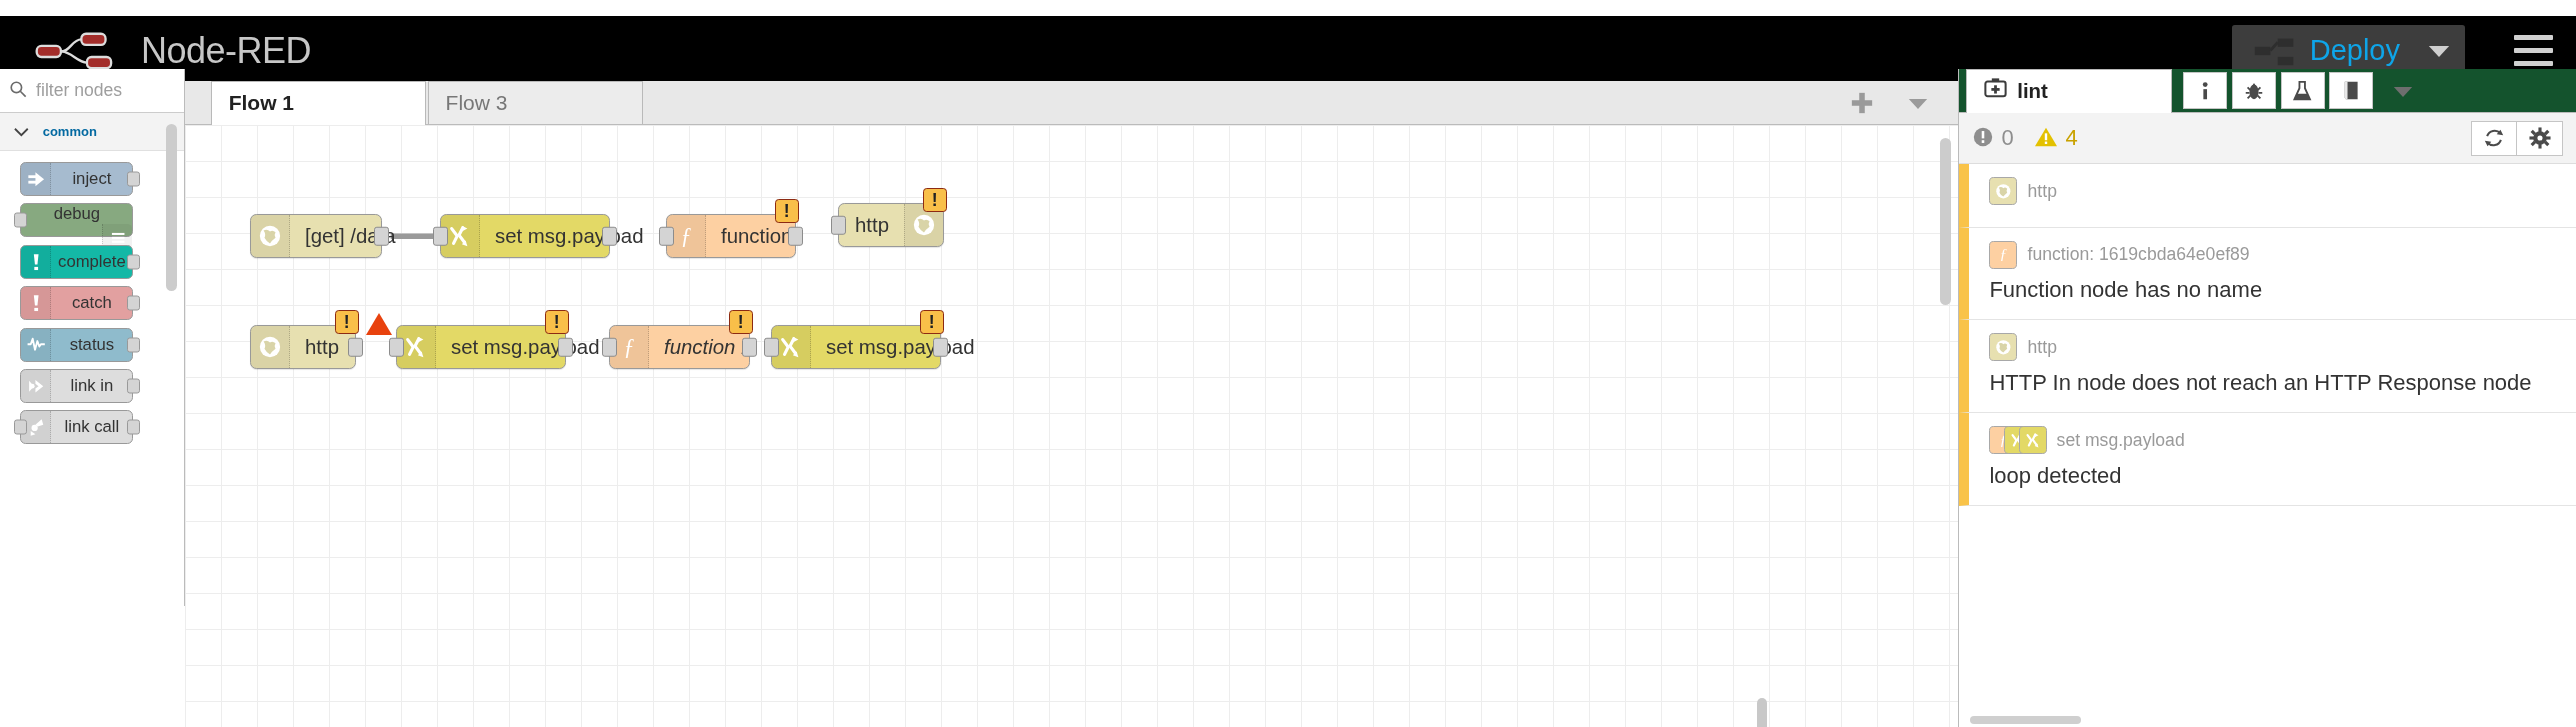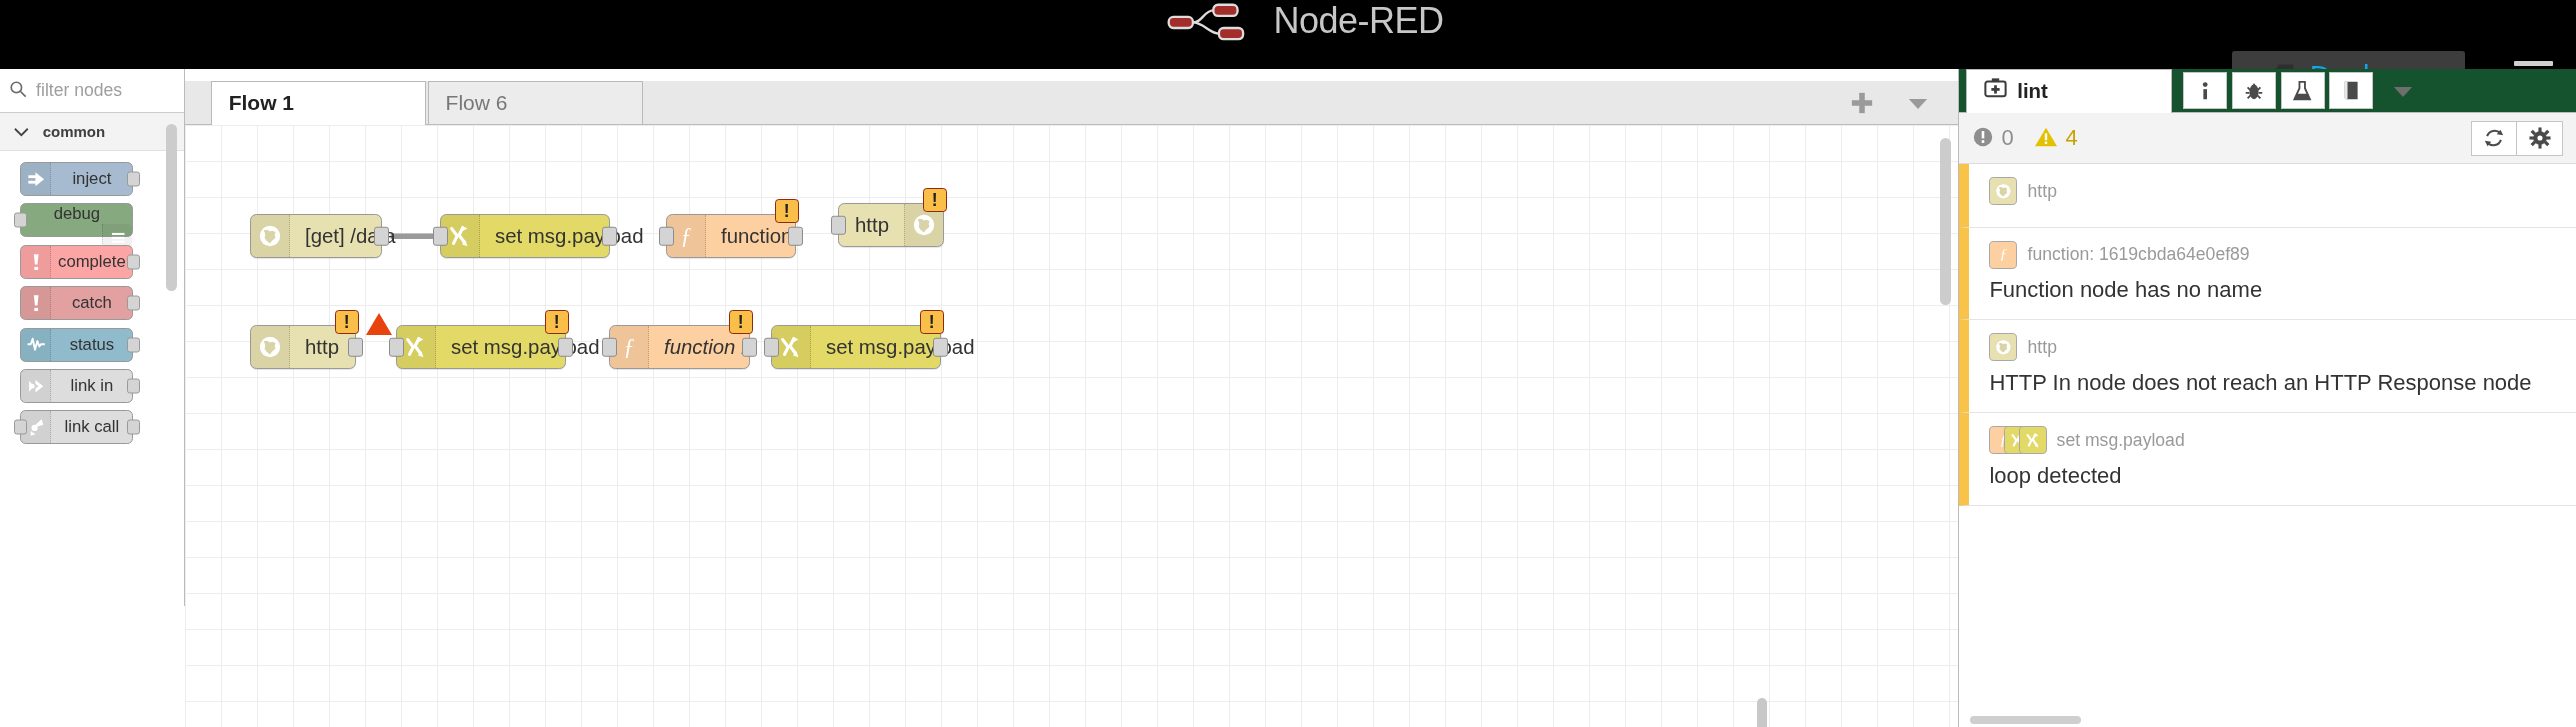--- a/index.html
+++ b/index.html
@@ -4,22 +4,22 @@
 <style>
   * { box-sizing: border-box; margin: 0; padding: 0; }
   html, body {
     width: 2576px; height: 728px;
     font-family: "Liberation Sans", sans-serif;
     background: #fff; overflow: hidden;
   }
 
   
   #header {
-    position: absolute; left: 0; top: 0; width: 2576px; height: 69px;
-    background: #000; display: flex; align-items: center; flex-direction: column;
+    position: absolute; left: 0; top: 16px; width: 2576px; height: 69px;
+    background: #000; display: flex; align-items: center;
   }
   #brand { display: flex; align-items: center; padding-left: 33px; }
   #brand-logo { width: 93px; height: 41px; }
   #brand-title {
     color: #c7c7c7; font-size: 36px; letter-spacing: -0.5px;
     margin-left: 15px; font-weight: 400;
   }
   #header-right {
     margin-left: auto; display: flex; align-items: center; height: 100%;
   }
@@ -65,21 +65,21 @@
     font-family: "Liberation Sans", sans-serif;
   }
   #filter-input::placeholder { color: #9e9e9e; }
   #palette-body {
     position: absolute; top: 44px; left: 0; right: 0; bottom: 0; overflow: hidden;
   }
   .palette-category {
     height: 38px; background: #f3f3f3; border-bottom: 0.9px solid #e0e0e0;
     display: flex; align-items: center; padding-left: 13px; gap: 13px;
   }
-  .palette-category-label { font-size: 15px; font-weight: bold; color: #404040; }
+  .palette-category-label { font-size: 13px; font-weight: bold; color: #0369a1; }
   .palette-nodes { padding: 11px 0 0 20.4px; }
   .pnode {
     position: relative; width: 113px; height: 34px; border-radius: 5.6px;
     border: 0.9px solid #999; margin-bottom: 7.4px;
     display: flex; align-items: center; overflow: visible;
   }
   .pnode-icon-box {
     width: 30px; height: 100%; display: flex; align-items: center;
     justify-content: center; border-right: 0.9px dotted rgba(0,0,0,.18);
     background: rgba(0,0,0,.05); border-radius: 4.6px 0 0 4.6px; flex: 0 0 30px;
@@ -326,21 +326,21 @@
             <svg width="20.4" height="20.4" viewBox="0 0 26 26">
               <rect x="5" y="5" width="16" height="2.6" fill="#fff"></rect>
               <rect x="5" y="10" width="16" height="2.6" fill="#fff"></rect>
               <rect x="5" y="15" width="16" height="2.6" fill="#fff"></rect>
               <rect x="5" y="20" width="16" height="2.6" fill="#fff"></rect>
             </svg>
           </div>
           <div class="pnode-label">debug</div>
           <span class="port in"></span>
         </div>
-        <div class="pnode" style="background: #fca5a5;">
+        <div class="pnode" style="background: #14b8a6;">
           <div class="pnode-icon-box">
             <svg width="20.4" height="20.4" viewBox="0 0 26 26">
               <path d="M10 3 H16 L14.6 16 H11.4 Z" fill="#fff"></path>
               <rect x="10.6" y="19" width="4.8" height="4" fill="#fff"></rect>
             </svg>
           </div>
           <div class="pnode-label">complete</div>
           <span class="port out"></span>
         </div>
         <div class="pnode" style="background: rgb(226, 160, 160);">
@@ -389,21 +389,21 @@
     <div id="palette-scroll"></div>
   </div>
 </div>
 
 <div id="workspace">
   <div id="tabbar">
     <div class="tab active">
       <span>Flow 1</span>
     </div>
     <div class="tab">
-      <span>Flow 6</span>
+      <span>Flow 3</span>
     </div>
     <div id="tab-actions">
       <button class="tab-action-btn">
         <svg width="24" height="24" viewBox="0 0 26 26">
           <rect x="10" y="2" width="6" height="22" fill="#9a9a9a"></rect>
           <rect x="2" y="10" width="22" height="6" fill="#9a9a9a"></rect>
         </svg>
       </button>
       <button class="tab-action-btn">
         <svg width="22" height="14" viewBox="0 0 24 15">

